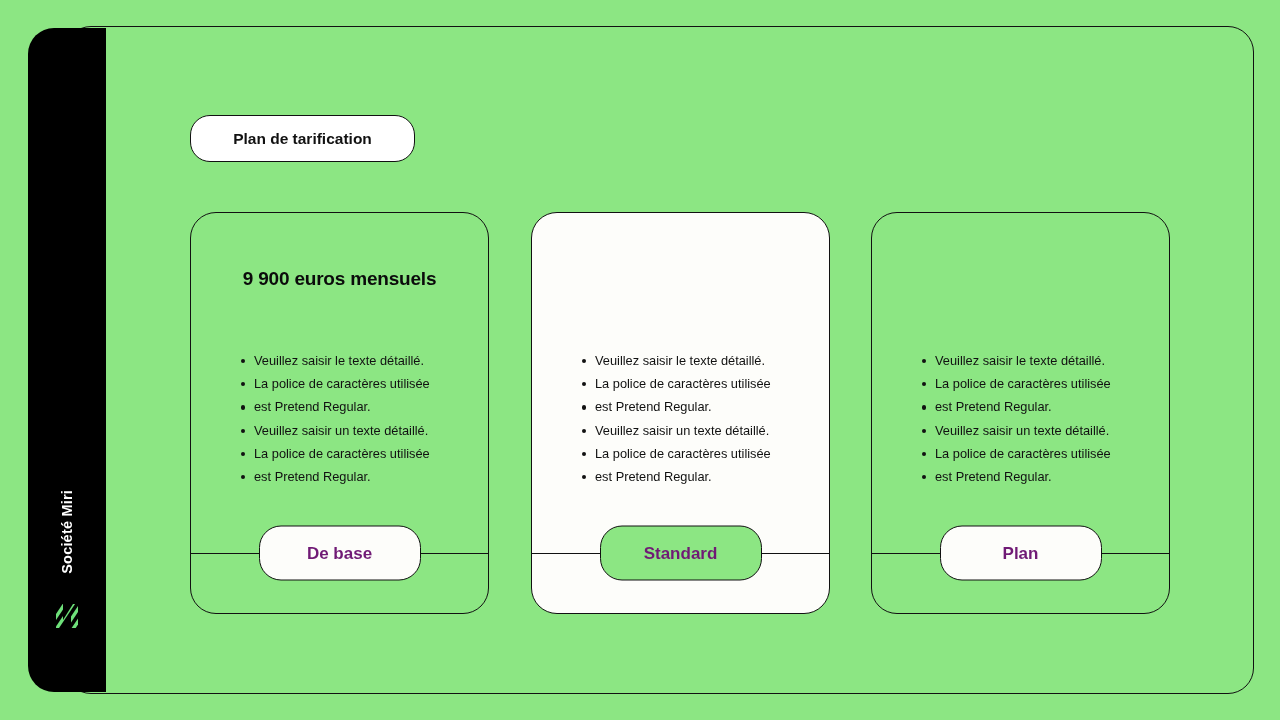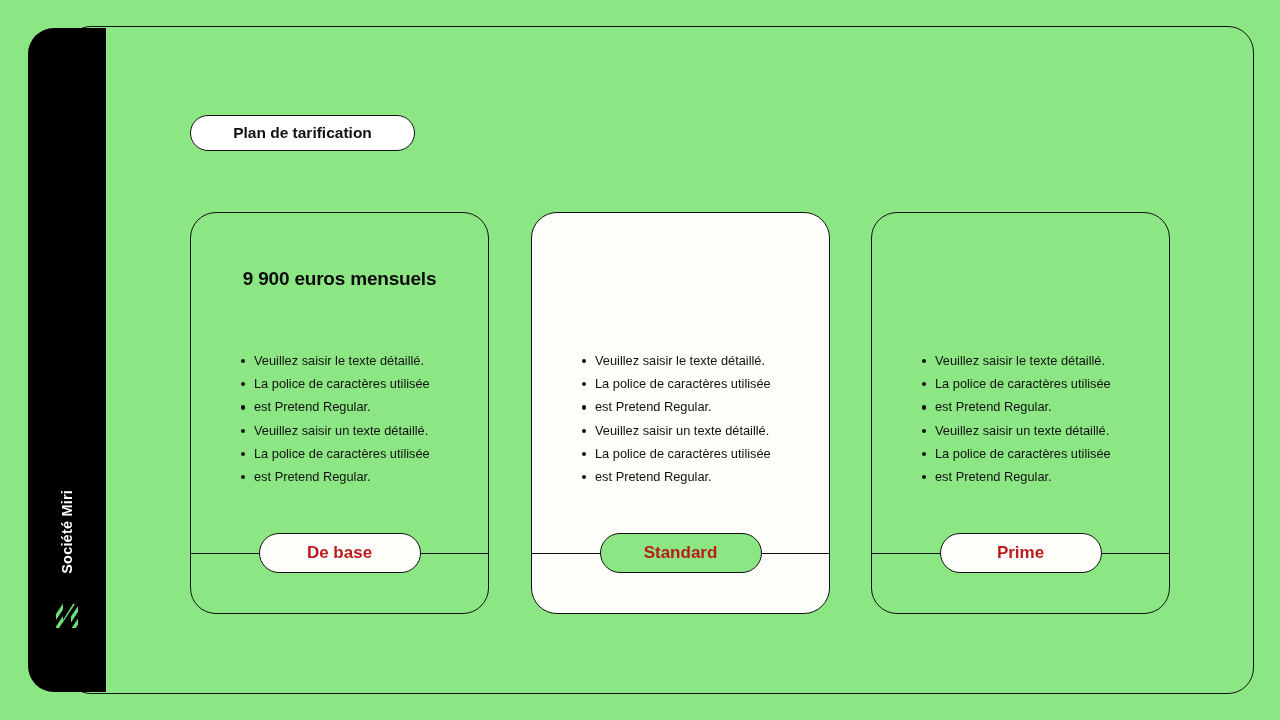--- a/index.html
+++ b/index.html
@@ -35,21 +35,21 @@
   }
   #sidebar-logo{
     position:absolute; left:50%; bottom:62px;
     transform:translateX(-50%);
     width:26px; height:28px;
   }
 
   
   #page-label{
     position:absolute; left:190px; top:115px;
-    width:225px; height:36px;
+    width:225px; height:47px;
     background:#fff; border:1.4px solid #111;
     border-radius:20px;
     display:flex; align-items:center; justify-content:center;
     font-size:15.5px; font-weight:600; color:#111;
     z-index:4;
   }
 
   
   #cards{
     position:absolute; left:190px; top:212px;
@@ -94,24 +94,24 @@
 
   
   .card-divider{
     position:absolute; left:0; right:0; top:340px;
     border-top:1.3px solid #111;
   }
 
   .card-cta{
     position:absolute; left:50%; top:340px;
     transform:translate(-50%,-50%);
-    width:162px; height:40px;
+    width:162px; height:55px;
     border:1.4px solid #111; border-radius:22px;
     display:flex; align-items:center; justify-content:center;
-    font-size:17px; font-weight:600; color:#b91c1c;
+    font-size:17px; font-weight:600; color:#701a75;
     z-index:3;
   }
   .cta-white{ background:#FDFDFA; }
   .cta-green{ background:#8CE683; }
 </style>
 </head>
 <body>
 
 <div id="stage">
 
@@ -181,18 +181,18 @@
       <ul class="card-features">
         <li>Veuillez saisir le texte détaillé.</li>
         <li>La police de caractères utilisée</li>
         <li>est Pretend Regular.</li>
         <li>Veuillez saisir un texte détaillé.</li>
         <li>La police de caractères utilisée</li>
         <li>est Pretend Regular.</li>
       </ul>
       <div class="card-divider"></div>
       <div class="card-cta cta-white">
-        <span>Prime</span>
+        <span>Plan</span>
       </div>
     </div>
 
   </div>
 </div>
 
 </body></html>

